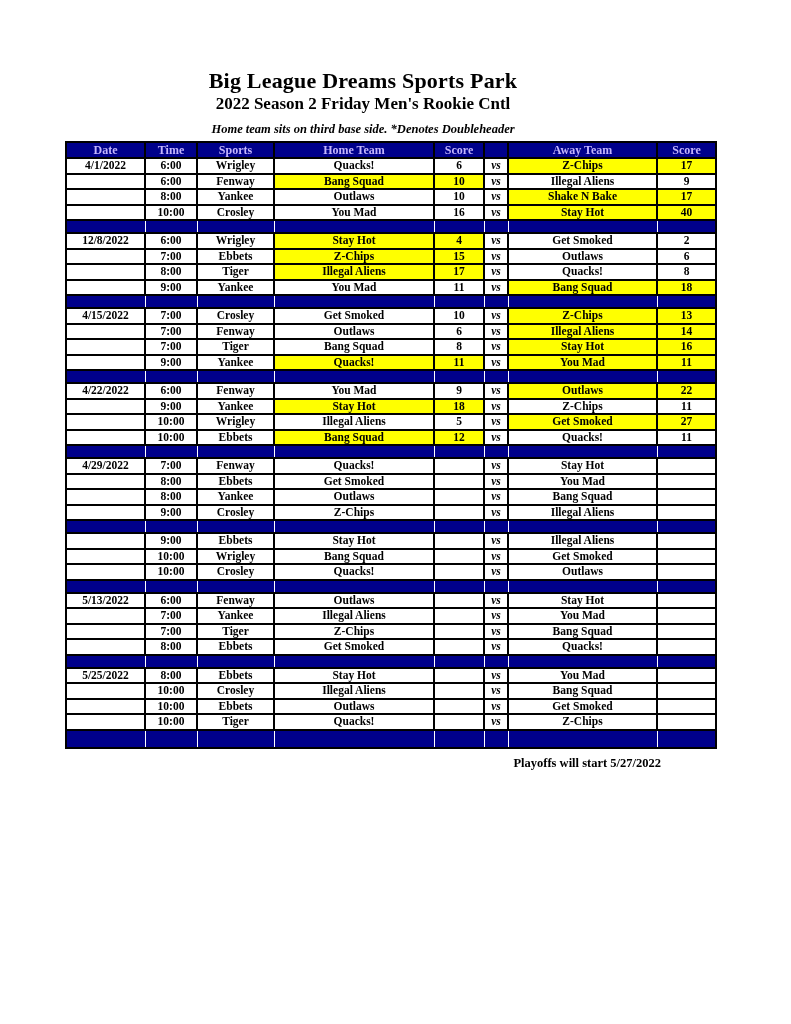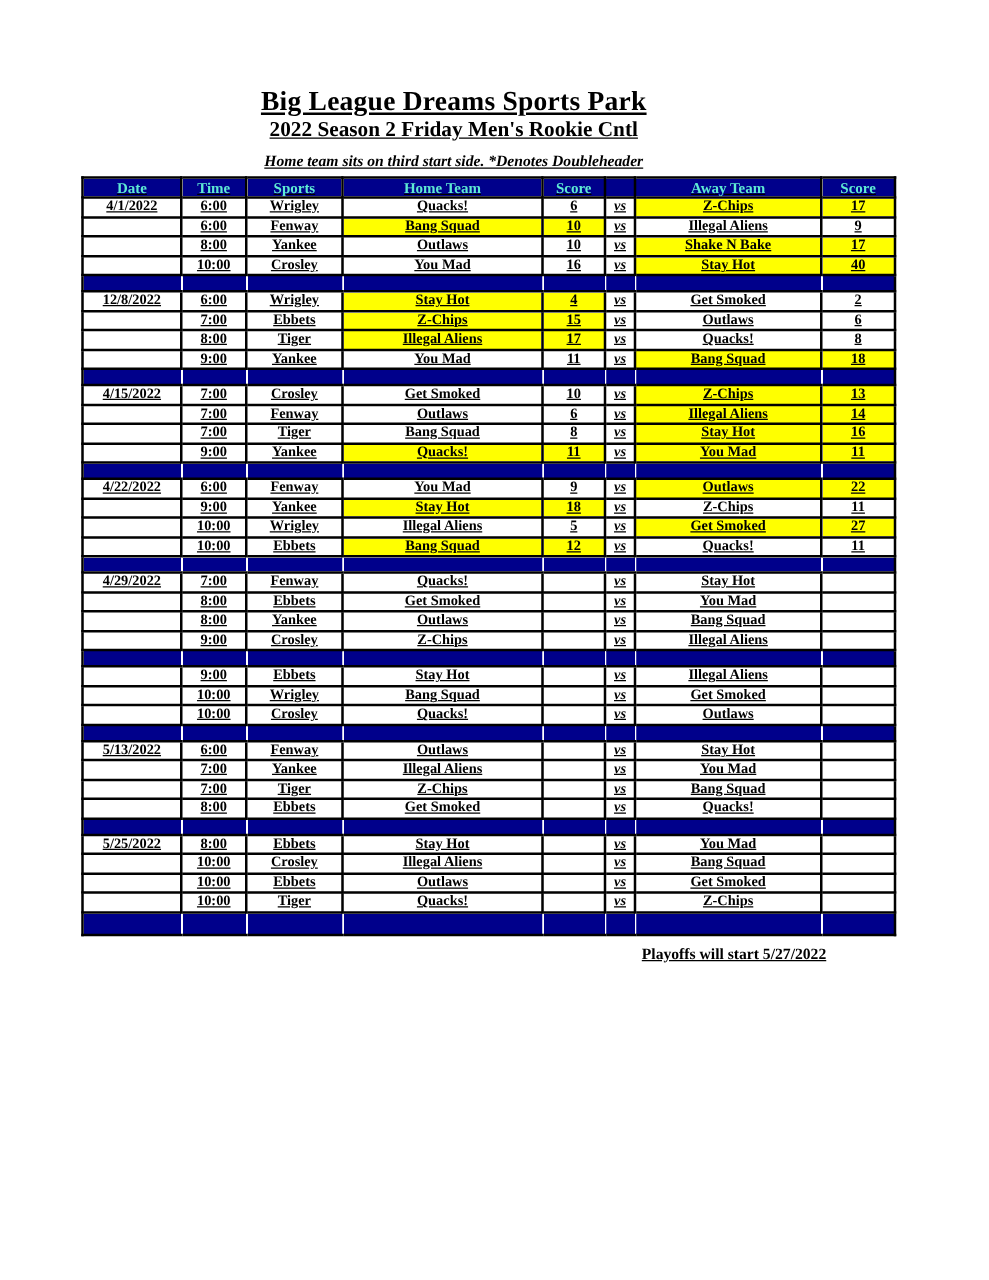--- a/index.html
+++ b/index.html
@@ -4,21 +4,21 @@
 <style>
   html,body{margin:0;padding:0;background:#ffffff;}
   .page{
     position:relative;
     width:791px;height:1024px;
     background:#ffffff;
     font-family:"Liberation Serif","DejaVu Serif",serif;
     color:#000;
     overflow:hidden;
   }
-  .content{position:absolute;left:65px;top:68px;width:596px;text-decoration:underline;}
+  .content{position:absolute;left:65px;top:68px;width:596px;}
   .title{
     text-align:center;font-weight:bold;font-size:22px;line-height:26px;
     letter-spacing:0.2px;
   }
   .subtitle{
     text-align:center;font-weight:bold;font-size:17px;line-height:20px;margin-top:0;
   }
   .note{
     text-align:center;font-weight:bold;font-style:italic;font-size:12.5px;
     line-height:14px;margin-top:8px;
@@ -30,21 +30,21 @@
   table.sched th, table.sched td{
     border:2px solid #000;
     padding:0 1px;
     text-align:center;vertical-align:middle;
     font-weight:bold;
     font-size:11.5px;line-height:1;
     height:13.5px;
     overflow:hidden;white-space:nowrap;
   }
   table.sched th{
-    background:#00008B;color:#5eead4;font-size:12px;height:14px;
+    background:#00008B;color:#c4b5fd;font-size:12px;height:14px;
   }
   td.vs{font-style:italic;font-size:10.5px;}
   td.hl{background:#FFFF00;}
   tr.sep td{
     background:#00008B;height:11px;
     border-left:1px solid #ffffff;border-right:1px solid #ffffff;
     border-top:2px solid #000;border-bottom:2px solid #000;
   }
   tr.sep td:first-child{border-left:2px solid #000;}
   tr.sep td:last-child{border-right:2px solid #000;}
@@ -53,21 +53,21 @@
     font-weight:bold;font-size:12.5px;line-height:14px;margin-top:7px;text-align:right;
   }
 </style>
 </head>
 <body>
 
 <div class="page">
   <div class="content">
     <div class="title">Big League Dreams Sports Park</div>
     <div class="subtitle">2022 Season 2 Friday Men's Rookie Cntl</div>
-    <div class="note">Home team sits on third start side.  *Denotes Doubleheader</div>
+    <div class="note">Home team sits on third base side.  *Denotes Doubleheader</div>
 
     <table class="sched">
       <colgroup>
         <col style="width:79px">
           <col style="width:52px">
           <col style="width:77px">
         <col style="width:160px">
           <col style="width:50px">
           <col style="width:24px">
         <col style="width:149px">

